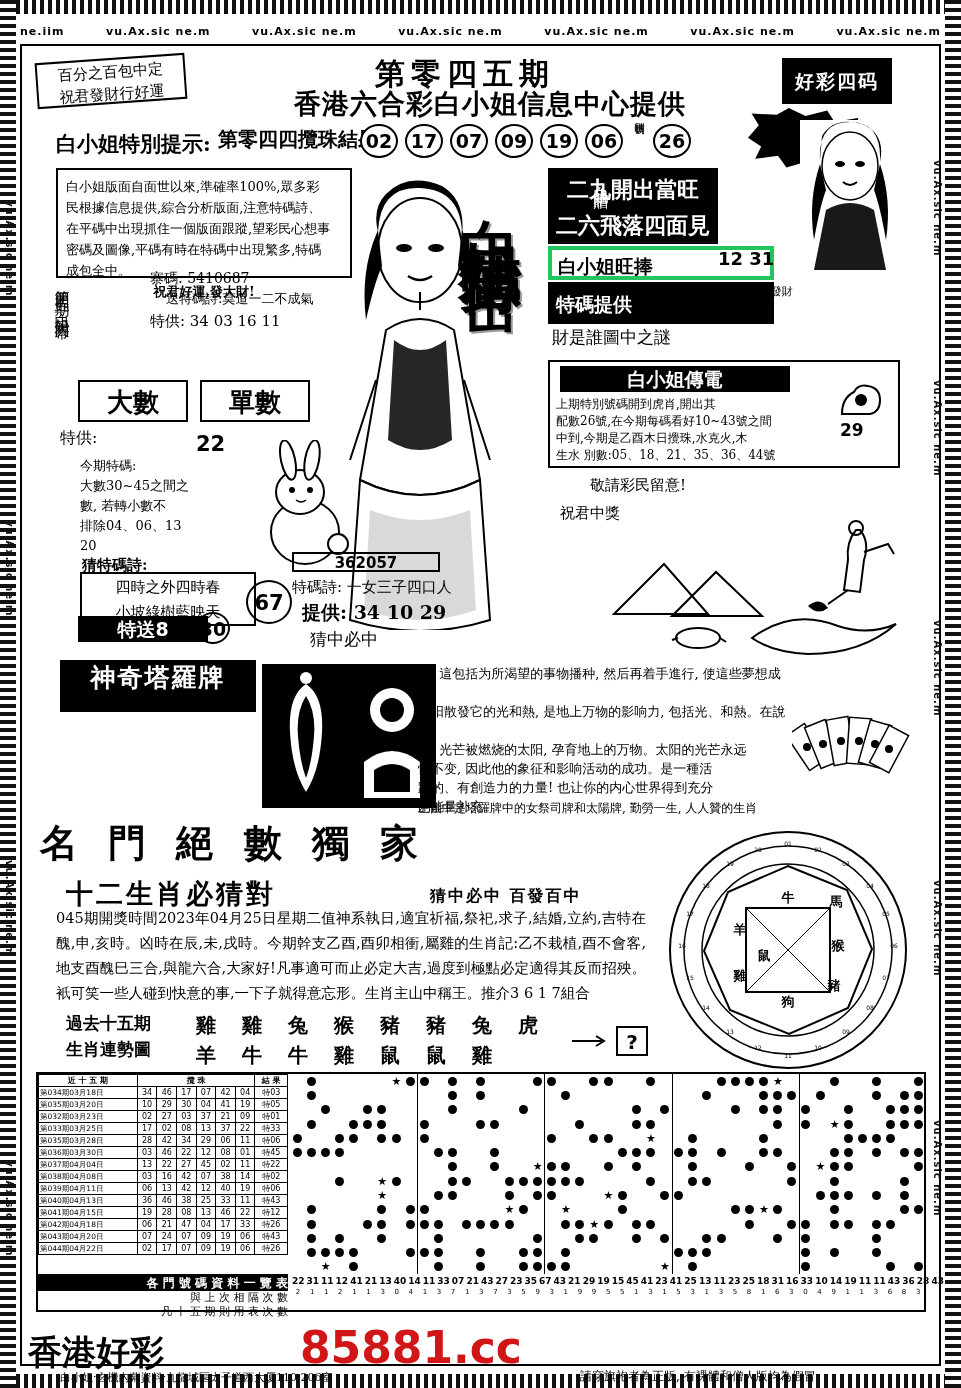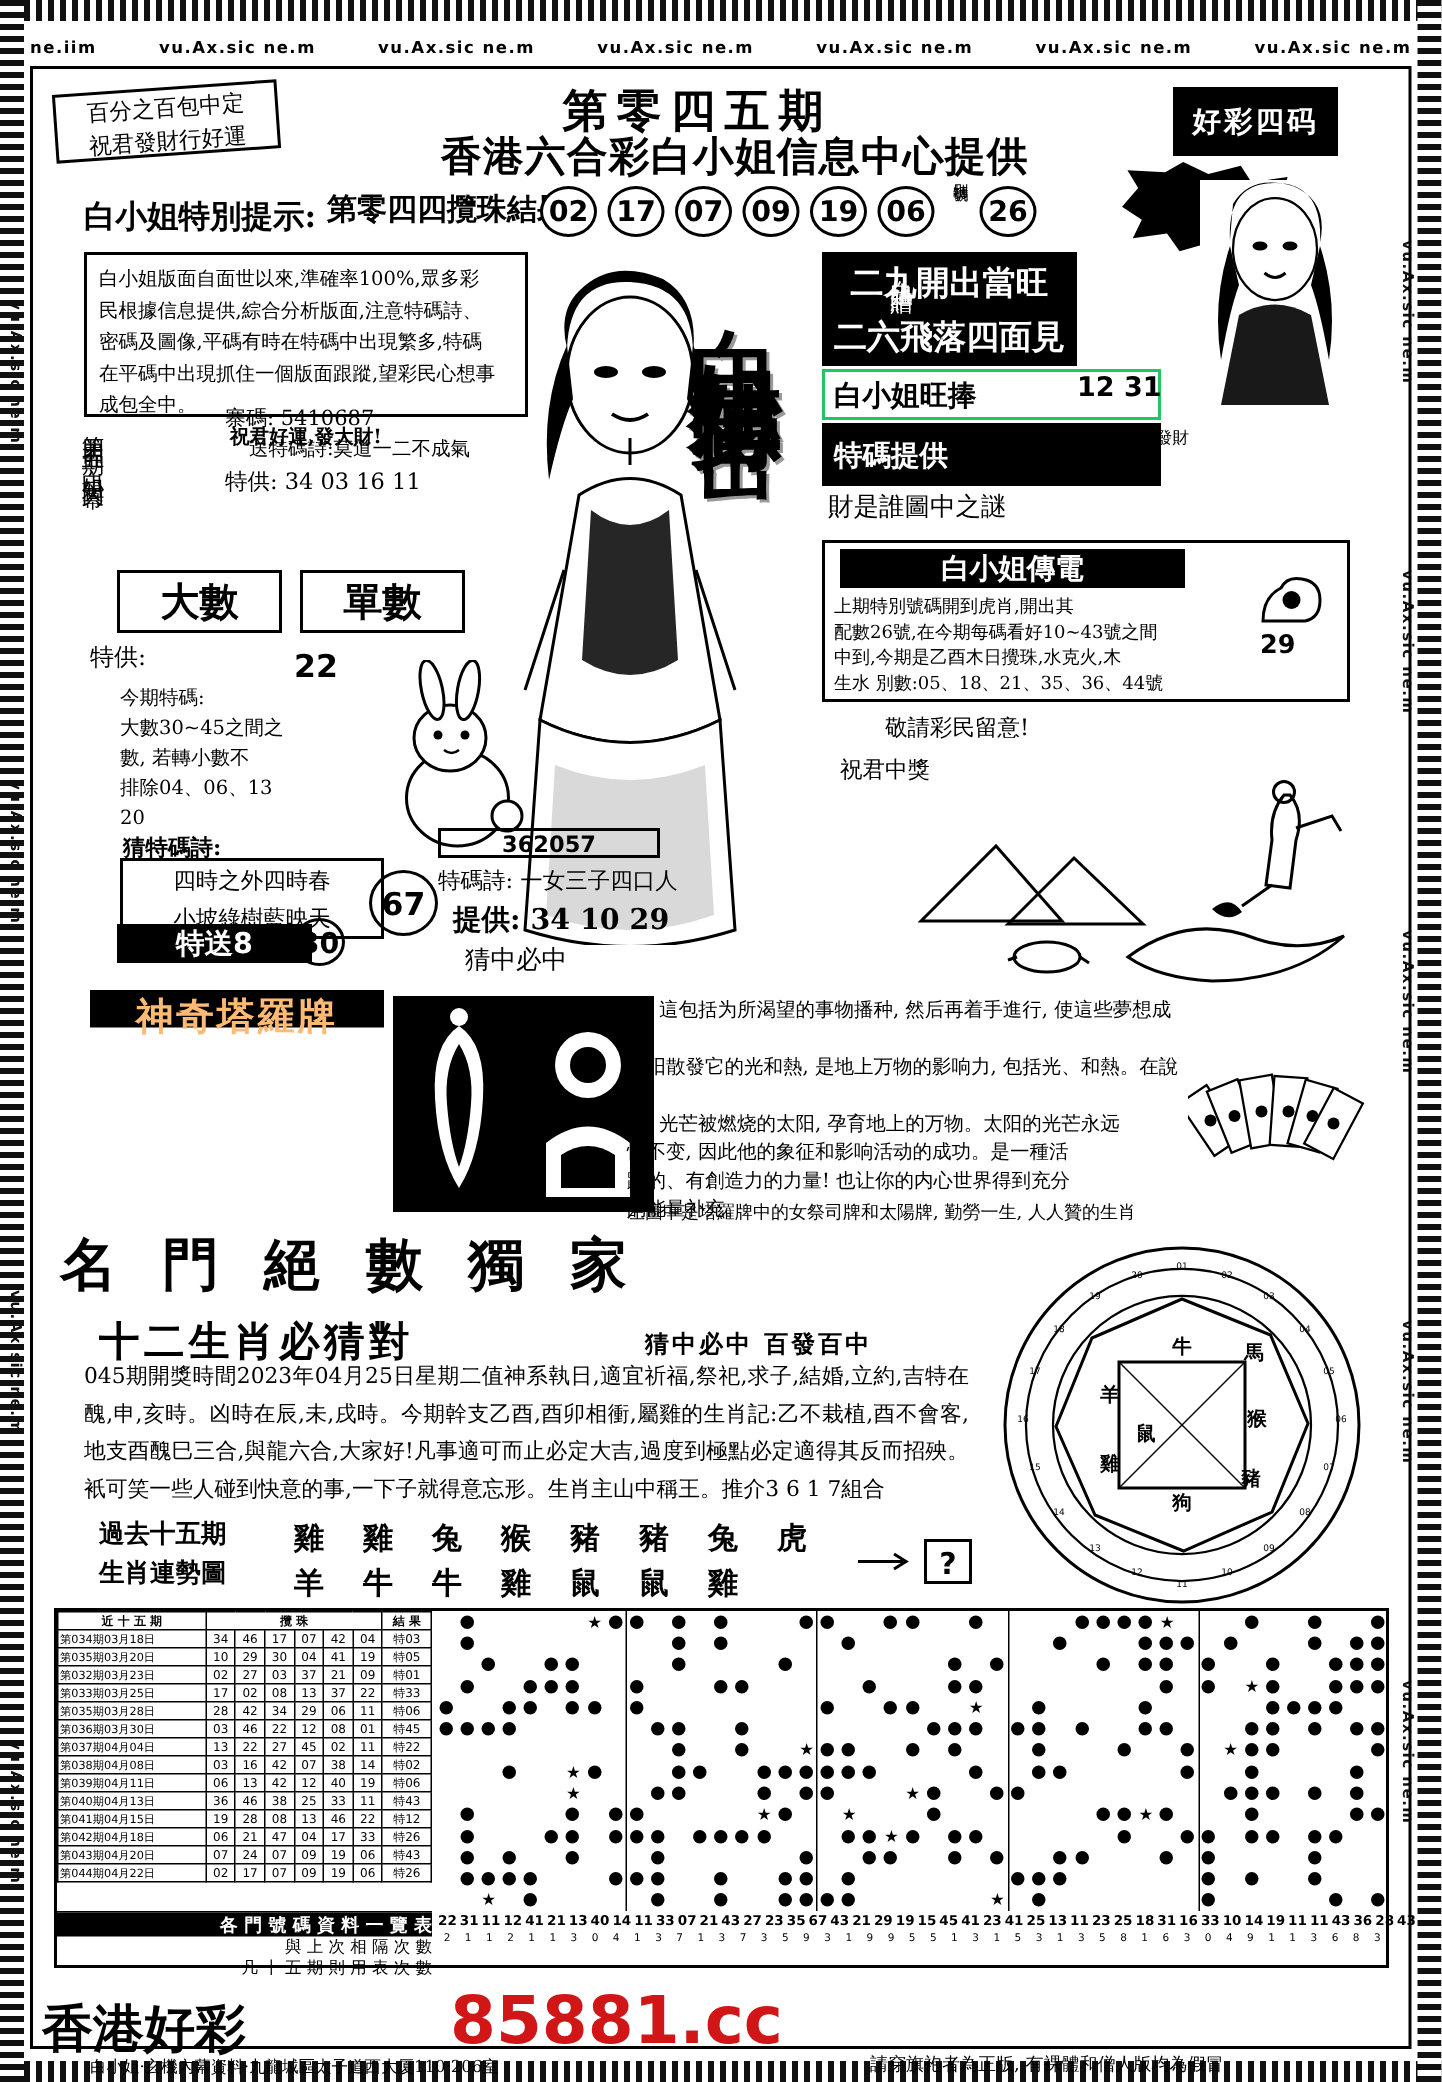--- a/index.html
+++ b/index.html
@@ -46,21 +46,21 @@
   #tegong{left:150px;top:312px;font-size:15px;font-family:"DejaVu Serif",serif;}
   #sidevert{left:52px;top:278px;font-size:15px;writing-mode:vertical-rl;letter-spacing:3px;font-family:"DejaVu Serif",serif;}
 
   
   #bigtitle{left:412px;top:170px;width:120px;height:460px;font-size:62px;font-weight:bold;writing-mode:vertical-rl;letter-spacing:12px;font-family:"DejaVu Serif",serif;text-shadow:2px 2px 0 #999;}
   #lady{left:330px;top:180px;width:180px;height:450px;}
 
   
   #rb1{left:548px;top:168px;width:170px;height:76px;border:2px solid #000;background:#000;color:#fff;font-size:22px;font-weight:bold;line-height:36px;text-align:center;padding-top:2px;}
   #rb1lbl{left:548px;top:174px;width:62px;font-size:15px;color:#fff;}
-  #rb2{left:548px;top:246px;width:226px;height:34px;border:2px solid #22c55e;font-size:19px;font-weight:bold;line-height:32px;padding-left:6px;}
+  #rb2{left:548px;top:246px;width:226px;height:34px;border:4px solid #22c55e;font-size:19px;font-weight:bold;line-height:32px;padding-left:6px;}
   #rb3{left:548px;top:282px;width:226px;height:42px;border:2px solid #000;background:#000;color:#fff;font-size:19px;font-weight:bold;line-height:40px;padding-left:6px;}
   #rnums1{left:718px;top:248px;font-size:18px;font-weight:bold;}
   #rnums2{left:676px;top:292px;font-size:18px;font-weight:bold;}
   #ladyR{left:800px;top:120px;width:100px;height:150px;}
 
   
   #telegram{left:548px;top:360px;width:352px;height:108px;border:2px solid #000;}
   #telhead{position:absolute;left:10px;top:4px;width:230px;height:26px;background:#000;color:#fff;text-align:center;font-size:19px;font-weight:bold;line-height:26px;}
   #teltext{position:absolute;left:6px;top:34px;width:340px;font-size:12px;line-height:17px;font-family:"DejaVu Serif",serif;}
   #telnote{left:590px;top:476px;font-size:15px;font-family:"DejaVu Serif",serif;}
@@ -80,21 +80,21 @@
   #tesong{left:78px;top:616px;width:130px;height:26px;background:#000;color:#fff;font-size:19px;font-weight:bold;line-height:26px;text-align:center;}
   #circ30{left:196px;top:612px;width:34px;height:32px;border:2px solid #000;border-radius:50%;text-align:center;line-height:30px;font-size:19px;font-weight:bold;}
   #num67{left:246px;top:580px;width:46px;height:44px;border:2px solid #000;border-radius:50%;text-align:center;line-height:42px;font-size:21px;font-weight:bold;}
 
   #codebox{left:292px;top:552px;width:148px;height:20px;border:2px solid #000;text-align:center;font-size:15px;font-weight:bold;line-height:18px;}
   #cpoem{left:292px;top:578px;font-size:15px;font-family:"DejaVu Serif",serif;}
   #cprov{left:302px;top:600px;font-size:19px;font-weight:bold;font-family:"DejaVu Serif",serif;}
   #cbottom{left:310px;top:628px;font-size:17px;font-family:"DejaVu Serif",serif;}
 
   
-  #tarotttl{left:60px;top:660px;width:196px;height:25px;background:#000;color:#fdba74;font-size:25px;font-weight:bold;text-align:center;line-height:36px;letter-spacing:2px;}
+  #tarotttl{left:60px;top:660px;width:196px;height:52px;background:#000;color:#ffffff;font-size:25px;font-weight:bold;text-align:center;line-height:36px;letter-spacing:2px;}
   .tarotcard{position:absolute;top:664px;width:84px;height:140px;border:2px solid #000;background:#fff;overflow:hidden;}
   #tc1{left:262px;} #tc2{left:348px;}
   .tc-art{position:absolute;left:0;top:0;width:100%;height:100%;}
   #tarottext{left:418px;top:664px;width:376px;font-size:13px;line-height:19px;font-family:"DejaVu Serif",serif;}
   #tarotcap{left:418px;top:800px;width:376px;font-size:12px;font-family:"DejaVu Serif",serif;}
   #fan{left:792px;top:700px;width:120px;height:100px;}
 
   
   #midbanner{left:40px;top:818px;width:620px;height:60px;font-size:38px;font-weight:bold;letter-spacing:30px;font-family:"DejaVu Serif",serif;}
   #midsub{left:66px;top:876px;font-size:27px;font-weight:bold;letter-spacing:3px;font-family:"DejaVu Serif",serif;}
@@ -218,22 +218,22 @@
     <path d="M30 300 Q90 330 150 300 L160 440 Q90 462 20 440Z" fill="#fff" stroke="#000" stroke-width="2"></path>
     <path d="M40 330 Q90 350 140 330 L146 430 Q90 450 34 430Z" fill="#000" opacity="0.15"></path>
     <path d="M46 200 L20 280 M134 200 L160 280" stroke="#000" stroke-width="2" fill="none"></path>
   </svg>
 
   <div class="blk" id="bigtitle">白小姐傳密</div>
 
   <div class="blk" id="descbox">
     <div>白小姐版面自面世以來,準確率100%,眾多彩</div>
     <div>民根據信息提供,綜合分析版面,注意特碼詩、</div>
+    <div>在平碼中出現抓住一個版面跟蹤,望彩民心想事</div>
     <div>密碼及圖像,平碼有時在特碼中出現繁多,特碼</div>
-    <div>在平碼中出現抓住一個版面跟蹤,望彩民心想事</div>
     <div>成包全中。</div>
     <div class="ctr">祝君好運,發大財!</div>
   </div>
   <div class="blk" id="mima">寨碼: 5410687</div>
   <div class="blk" id="mimashi">送特碼詩:莫道一二不成氣</div>
   <div class="blk" id="tegong">特供: 34 03 16 11</div>
   <div class="blk" id="sidevert">第四四五期 白小姐內幕</div>
 
   <div class="blk" id="rb1">
     <div>二九開出當旺</div>

